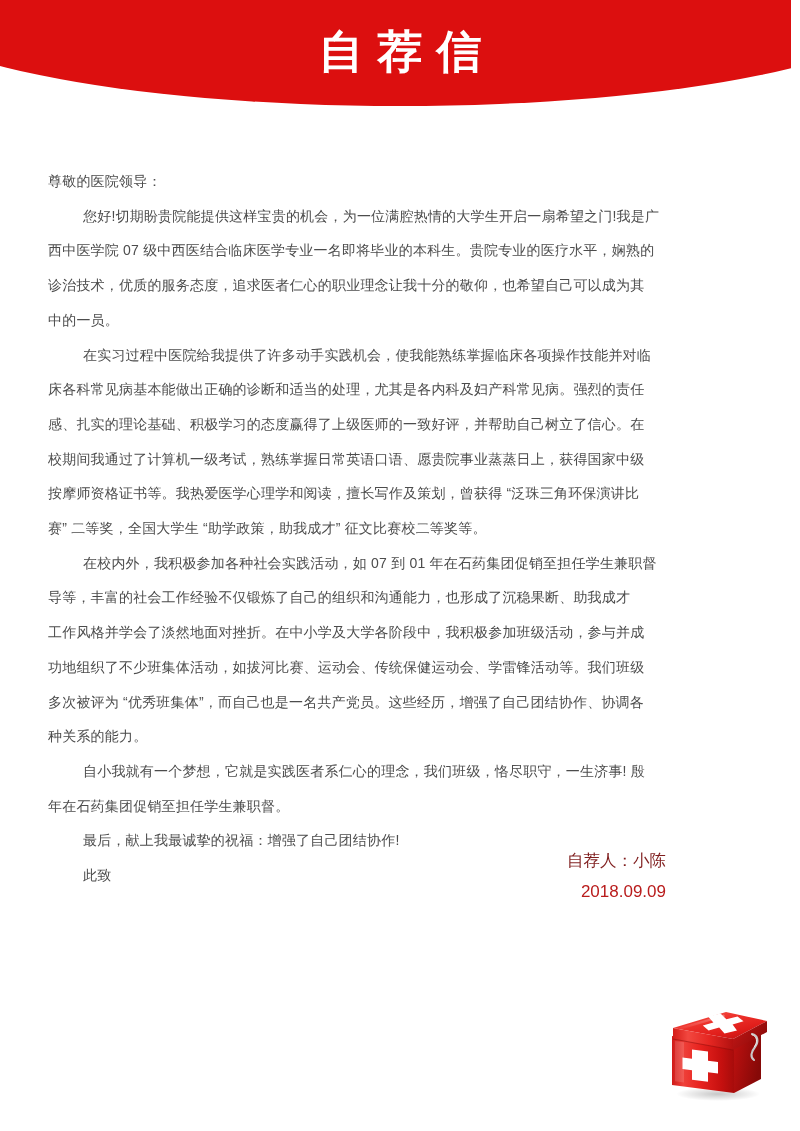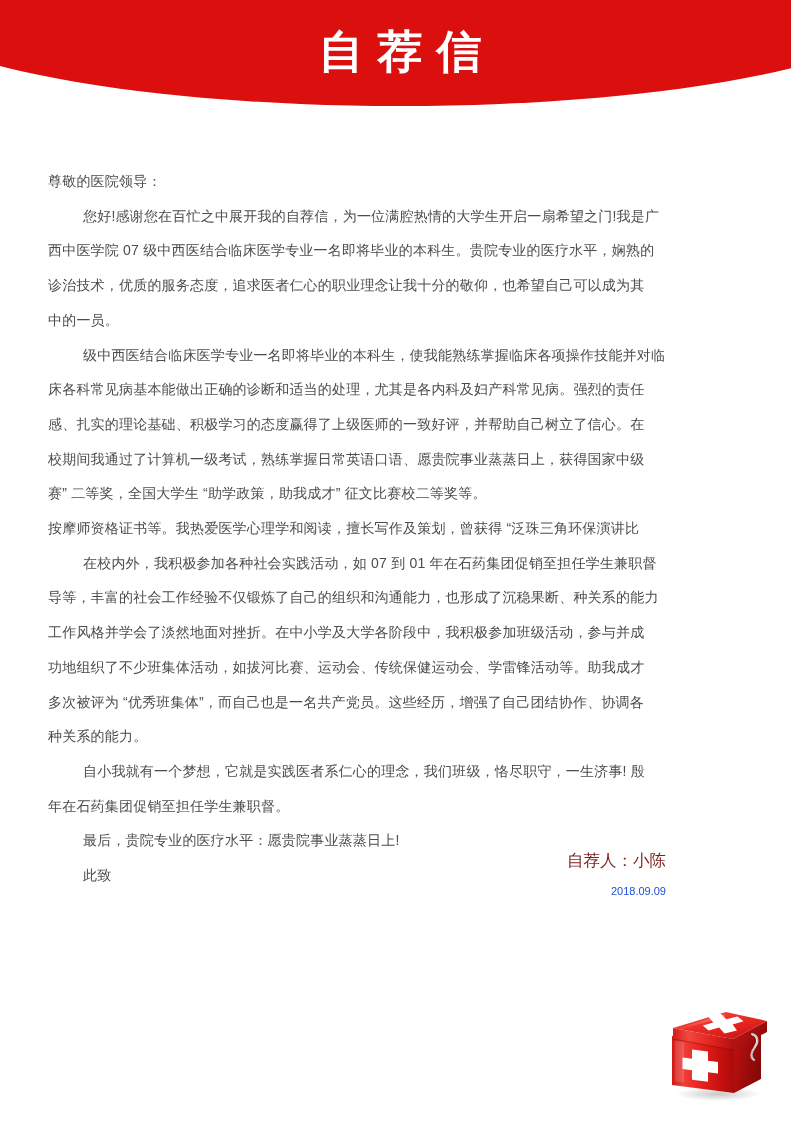--- a/index.html
+++ b/index.html
@@ -74,23 +74,23 @@
     width: 752px;
     text-align: right;
   }
   .sig-line {
     font-size: 16.5px;
     line-height: 31px;
     color: #7f1d1d;
     padding-right: 86px;
   }
   .sig-date {
-    font-size: 11px;
+    font-size: 17px;
     line-height: 31px;
-    color: #1d4ed8;
+    color: #b91c1c;
     padding-right: 86px;
   }
 
   
   .kit {
     position: absolute;
     left: 664px;
     top: 994px;
     width: 112px;
     height: 108px;
@@ -102,51 +102,51 @@
 <div class="header">
   <div class="header-shape"></div>
   <div class="header-title">自荐信</div>
 </div>
 
 <div class="letter-body">
 
   <div class="line">尊敬的医院领导：</div>
 
   <div>
-    <div class="line indent">您好!感谢您在百忙之中展开我的自荐信，为一位满腔热情的大学生开启一扇希望之门!我是广</div>
+    <div class="line indent">您好!切期盼贵院能提供这样宝贵的机会，为一位满腔热情的大学生开启一扇希望之门!我是广</div>
     <div class="line">西中医学院 07 级中西医结合临床医学专业一名即将毕业的本科生。贵院专业的医疗水平，娴熟的</div>
     <div class="line">诊治技术，优质的服务态度，追求医者仁心的职业理念让我十分的敬仰，也希望自己可以成为其</div>
     <div class="line">中的一员。</div>
   </div>
 
   <div>
-    <div class="line indent">级中西医结合临床医学专业一名即将毕业的本科生，使我能熟练掌握临床各项操作技能并对临</div>
+    <div class="line indent">在实习过程中医院给我提供了许多动手实践机会，使我能熟练掌握临床各项操作技能并对临</div>
     <div class="line">床各科常见病基本能做出正确的诊断和适当的处理，尤其是各内科及妇产科常见病。强烈的责任</div>
     <div class="line">感、扎实的理论基础、积极学习的态度赢得了上级医师的一致好评，并帮助自己树立了信心。在</div>
     <div class="line">校期间我通过了计算机一级考试，熟练掌握日常英语口语、愿贵院事业蒸蒸日上，获得国家中级</div>
+    <div class="line">按摩师资格证书等。我热爱医学心理学和阅读，擅长写作及策划，曾获得 “泛珠三角环保演讲比</div>
     <div class="line">赛” 二等奖，全国大学生 “助学政策，助我成才” 征文比赛校二等奖等。</div>
-    <div class="line">按摩师资格证书等。我热爱医学心理学和阅读，擅长写作及策划，曾获得 “泛珠三角环保演讲比</div>
   </div>
 
   <div>
     <div class="line indent">在校内外，我积极参加各种社会实践活动，如 07 到 01 年在石药集团促销至担任学生兼职督</div>
-    <div class="line">导等，丰富的社会工作经验不仅锻炼了自己的组织和沟通能力，也形成了沉稳果断、种关系的能力</div>
+    <div class="line">导等，丰富的社会工作经验不仅锻炼了自己的组织和沟通能力，也形成了沉稳果断、助我成才</div>
     <div class="line">工作风格并学会了淡然地面对挫折。在中小学及大学各阶段中，我积极参加班级活动，参与并成</div>
-    <div class="line">功地组织了不少班集体活动，如拔河比赛、运动会、传统保健运动会、学雷锋活动等。助我成才</div>
+    <div class="line">功地组织了不少班集体活动，如拔河比赛、运动会、传统保健运动会、学雷锋活动等。我们班级</div>
     <div class="line">多次被评为 “优秀班集体”，而自己也是一名共产党员。这些经历，增强了自己团结协作、协调各</div>
     <div class="line">种关系的能力。</div>
   </div>
 
   <div>
     <div class="line indent">自小我就有一个梦想，它就是实践医者系仁心的理念，我们班级，恪尽职守，一生济事! 殷</div>
     <div class="line">年在石药集团促销至担任学生兼职督。</div>
   </div>
 
   <div>
-    <div class="line indent">最后，贵院专业的医疗水平：愿贵院事业蒸蒸日上!</div>
+    <div class="line indent">最后，献上我最诚挚的祝福：增强了自己团结协作!</div>
   </div>
 
   <div class="line indent">此致</div>
 </div>
 
 <div class="signature">
   <div class="sig-line">自荐人：小陈</div>
   <div class="sig-date">2018.09.09</div>
 </div>
 

